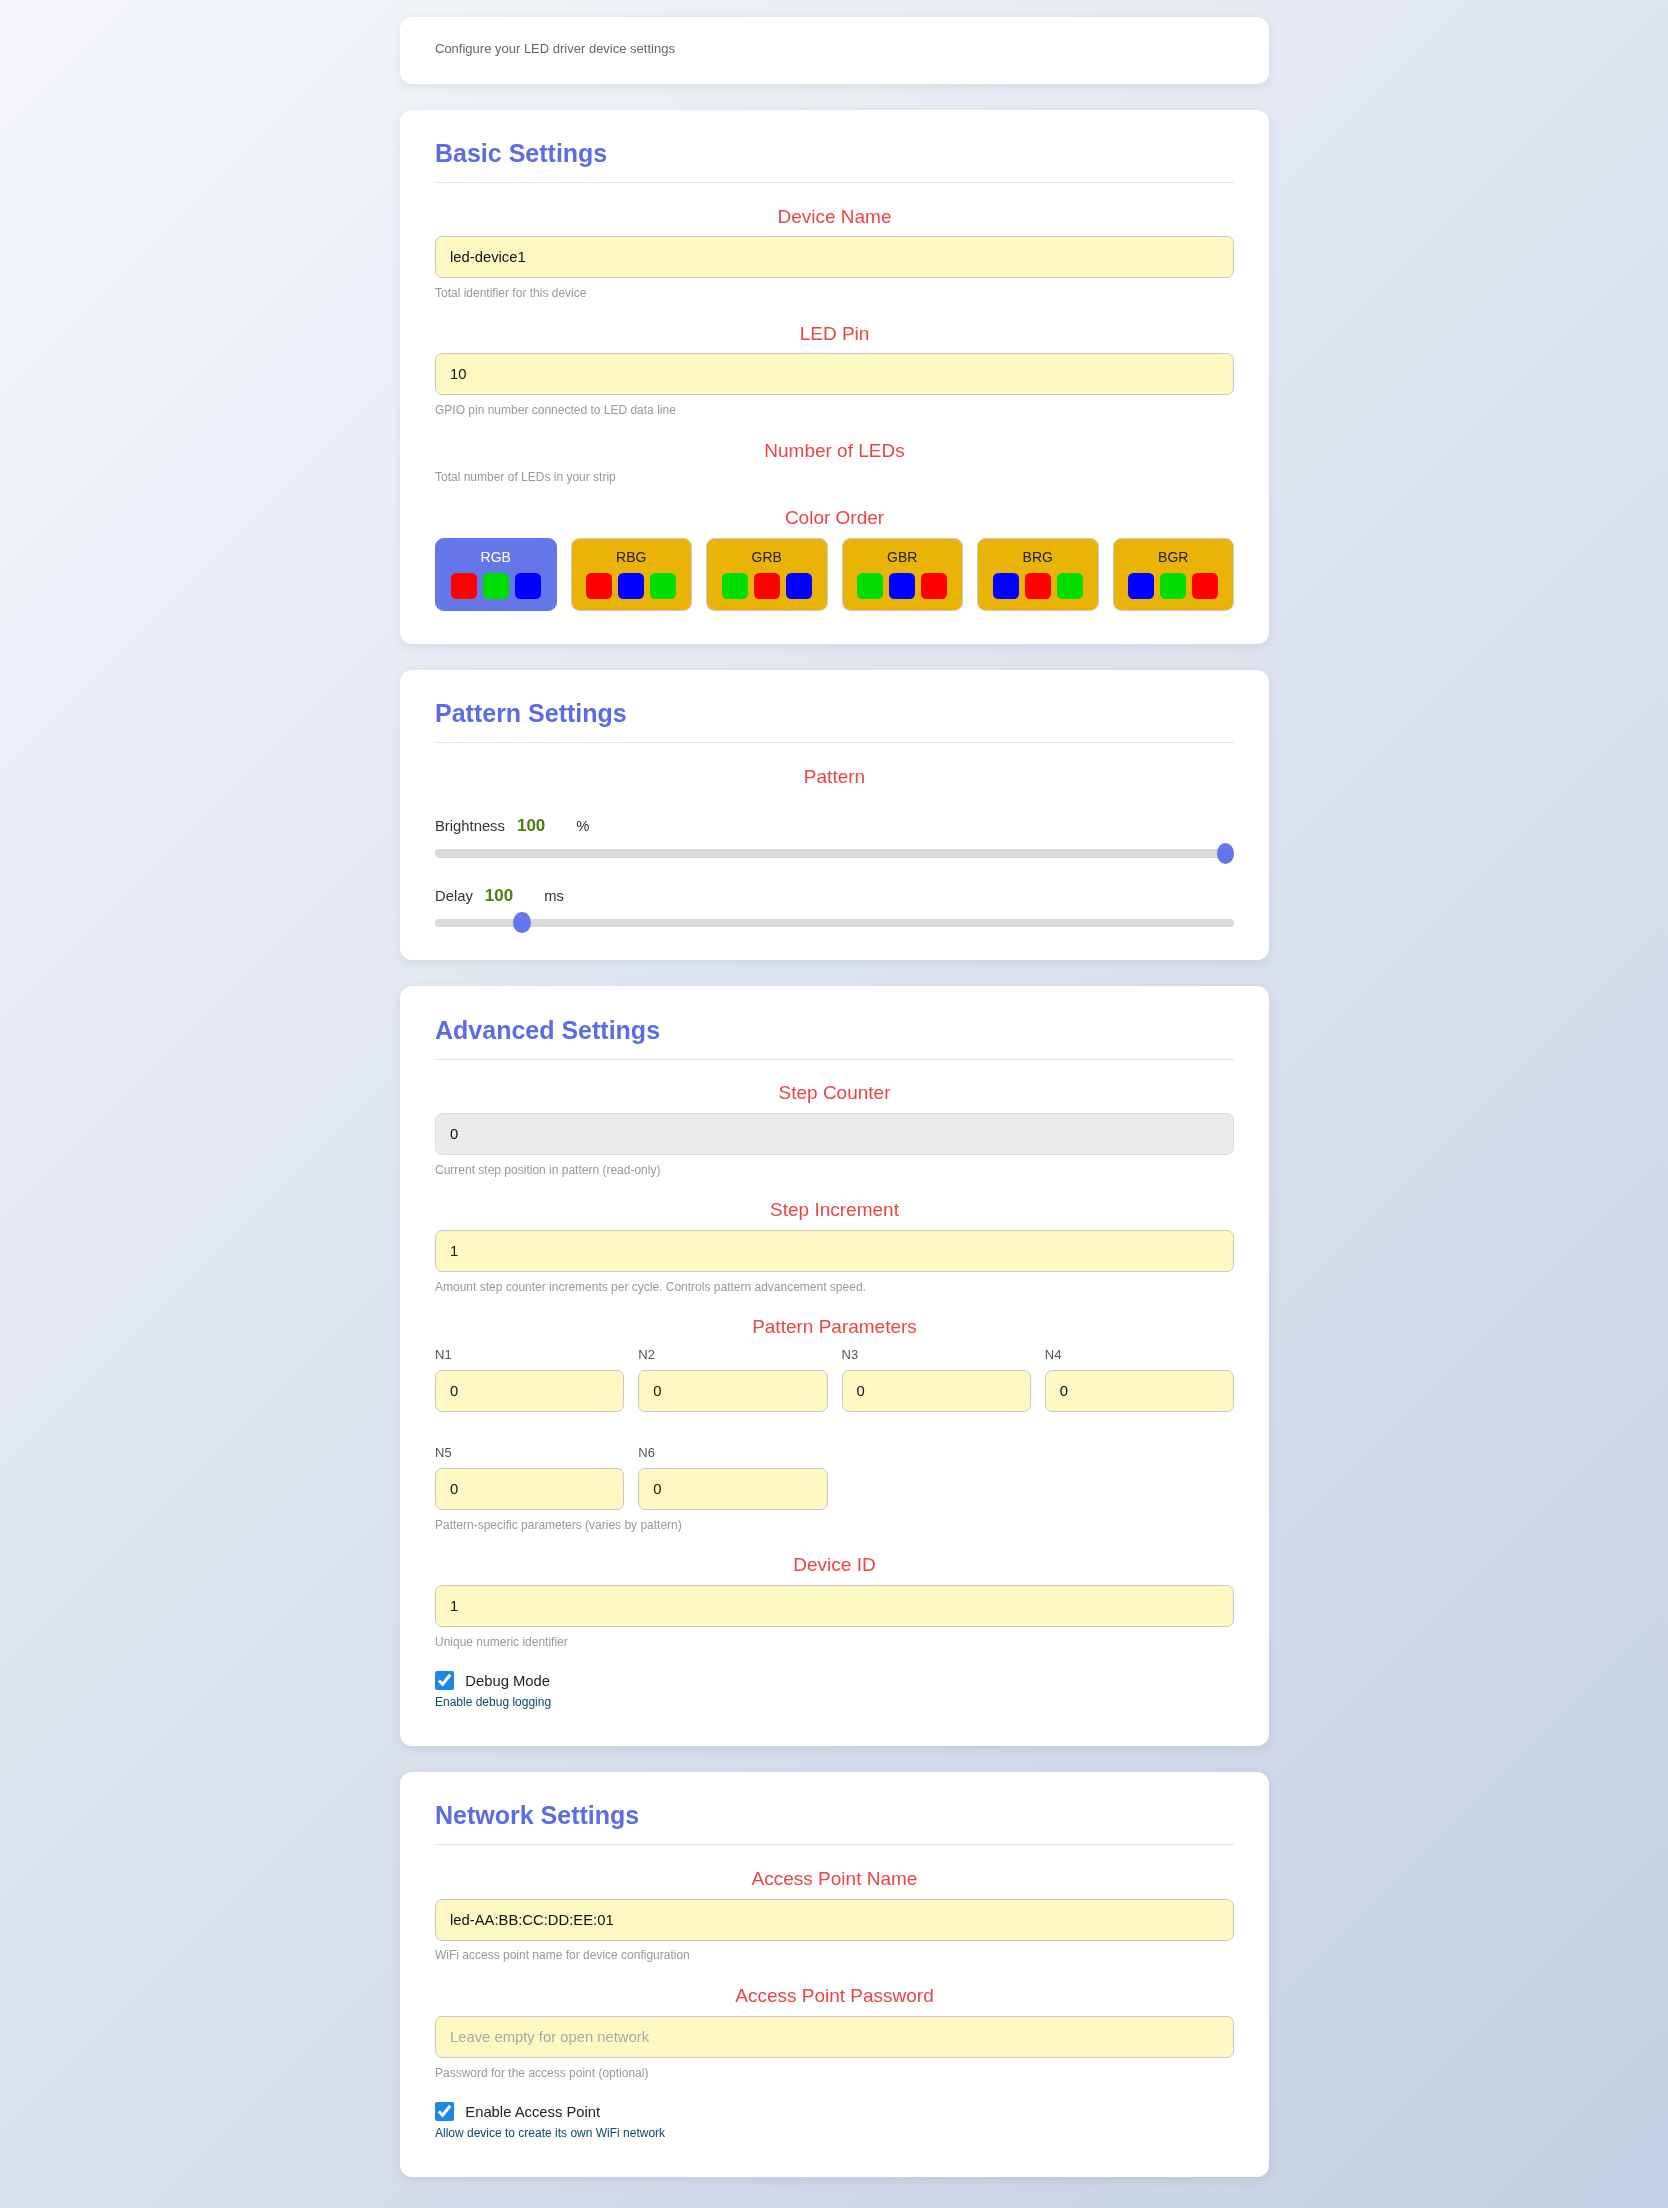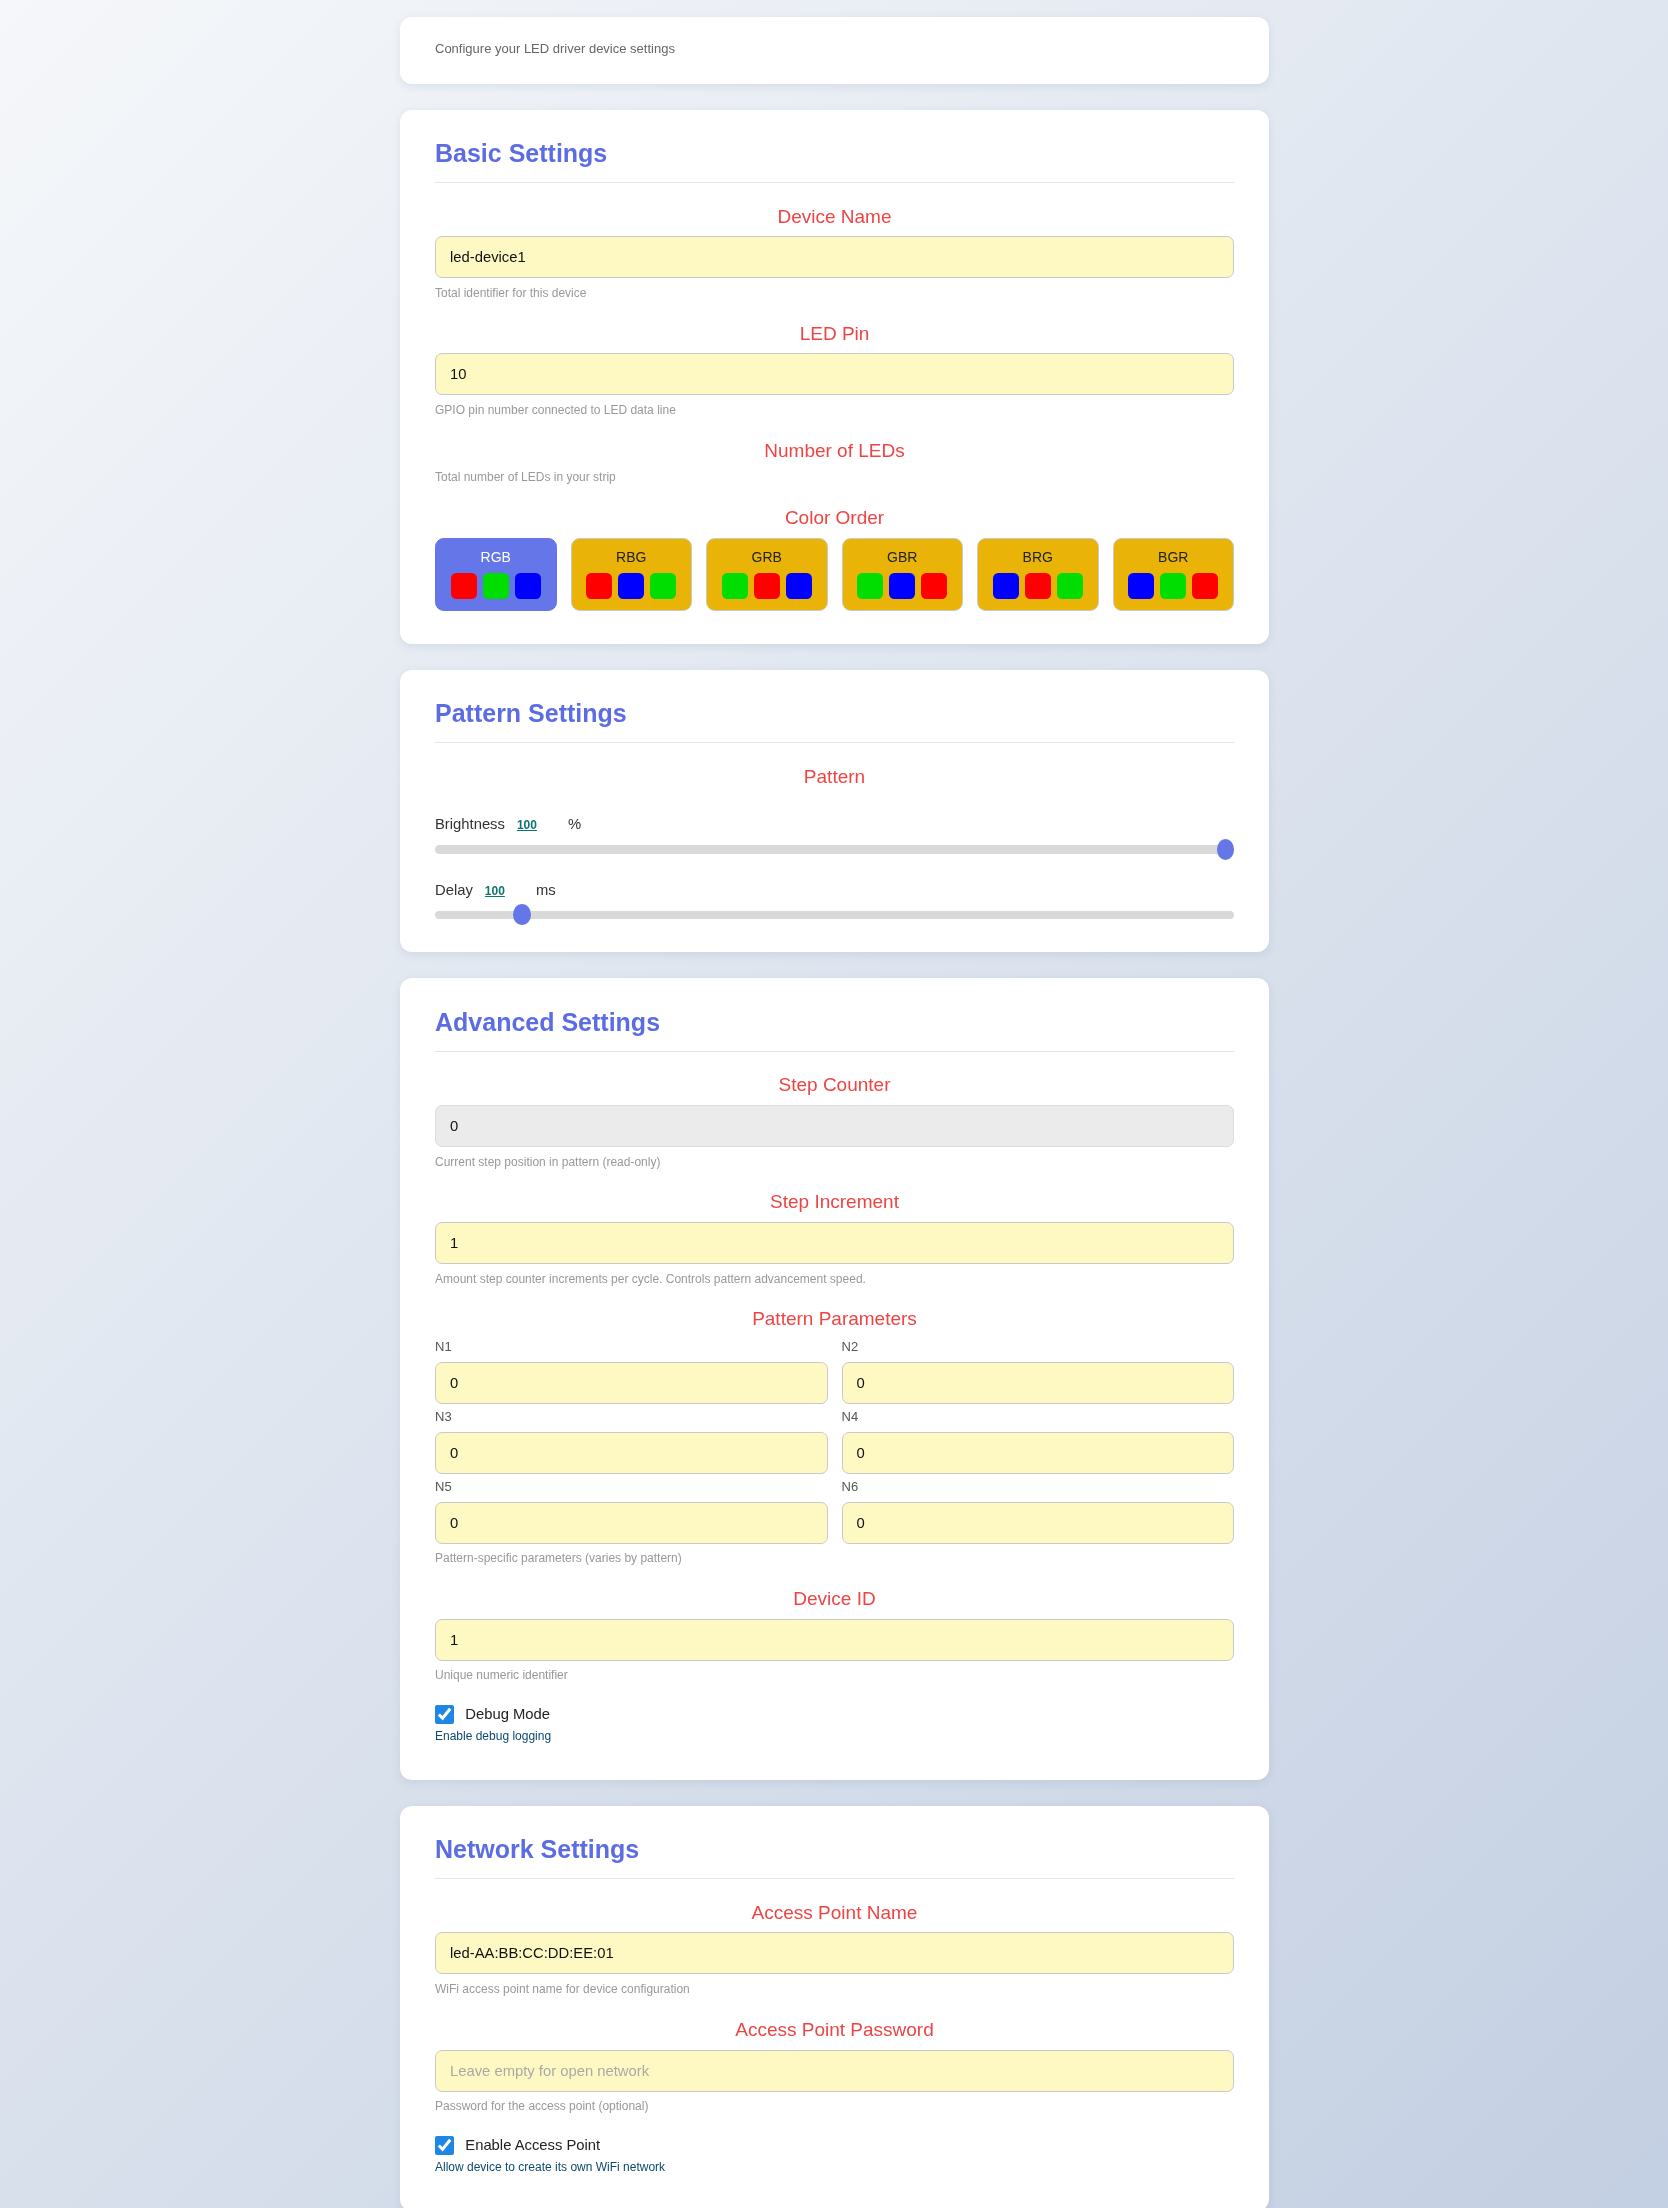--- a/index.html
+++ b/index.html
@@ -55,36 +55,36 @@
   }
   .select-chevron{
     position:absolute;right:14px;top:50%;transform:translateY(-50%);
     pointer-events:none;display:flex;align-items:center;color:#111;
   }
 
   
   .slider-row{margin:28px 0 5.2px;}
   .slider-head{display:flex;align-items:baseline;margin-bottom:13px;}
   .slider-label{font-size:14.8px;color:#333;}
-  .slider-value{font-size:12px;font-weight:bold;color:#0f766e;margin-left:12px;text-decoration:underline;}
+  .slider-value{font-size:17px;font-weight:bold;color:#4d7c0f;margin-left:12px;}
   .slider-unit{font-size:14.8px;color:#333;margin-left:31px;}
   input[type=range]{
     -webkit-appearance:none;appearance:none;width:100%;height:8.7px;margin:5.2px 0 0;
     border-radius:4.3px;background:#d9d9d9;outline:none;display:block;
   }
   input[type=range]::-webkit-slider-thumb{
     -webkit-appearance:none;appearance:none;width:17.4px;height:21px;
     border-radius:50%;background:#6577e8;cursor:pointer;border:none;
   }
   input[type=range]::-moz-range-thumb{
     width:17.4px;height:21px;border-radius:50%;background:#6577e8;cursor:pointer;border:none;
   }
 
   
-  .params-grid{display:grid;grid-template-columns:1fr 1fr;gap:5px 14px;}
+  .params-grid{display:grid;grid-template-columns:1fr 1fr 1fr 1fr;gap:33px 14px;}
   .param-label{display:block;font-size:13px;color:#555;margin-bottom:7.8px;}
 
   
   .checkbox-field{margin-bottom:3.5px;}
   .checkbox-row{display:flex;align-items:center;gap:11.3px;}
   .checkbox-row input{width:19px;height:19px;accent-color:#1e87e5;margin:0;cursor:pointer;}
   .checkbox-label{font-size:14.8px;color:#222;cursor:pointer;}
   .checkbox-helper{font-size:12px;color:#0c4a6e;margin-top:5.2px;}
 </style>
 </head>

